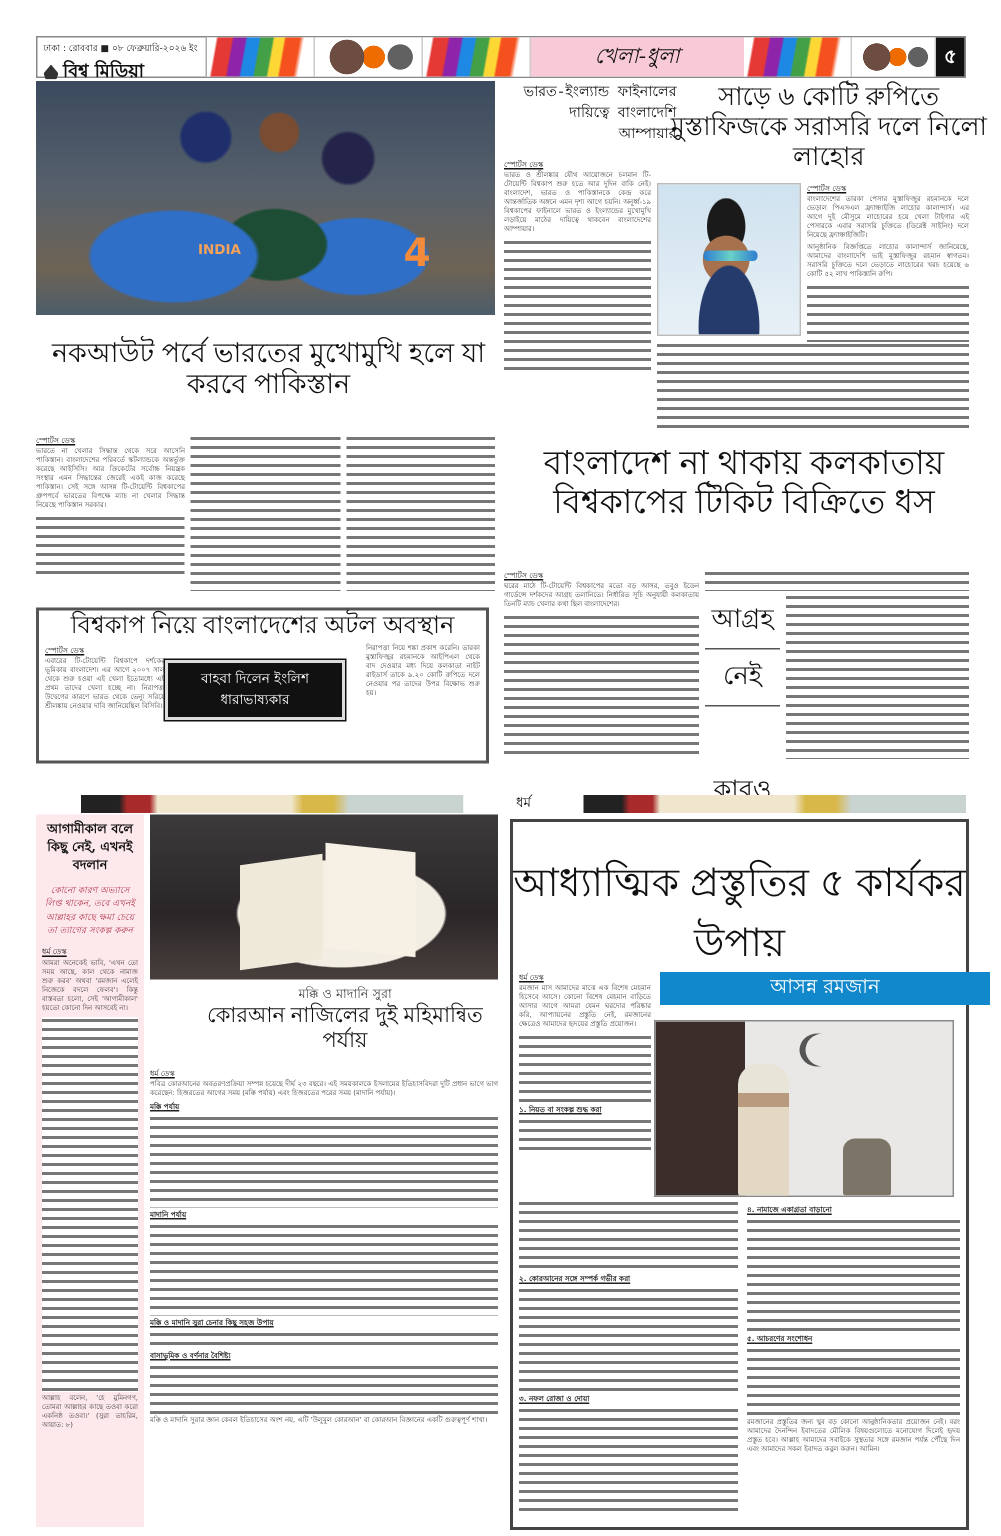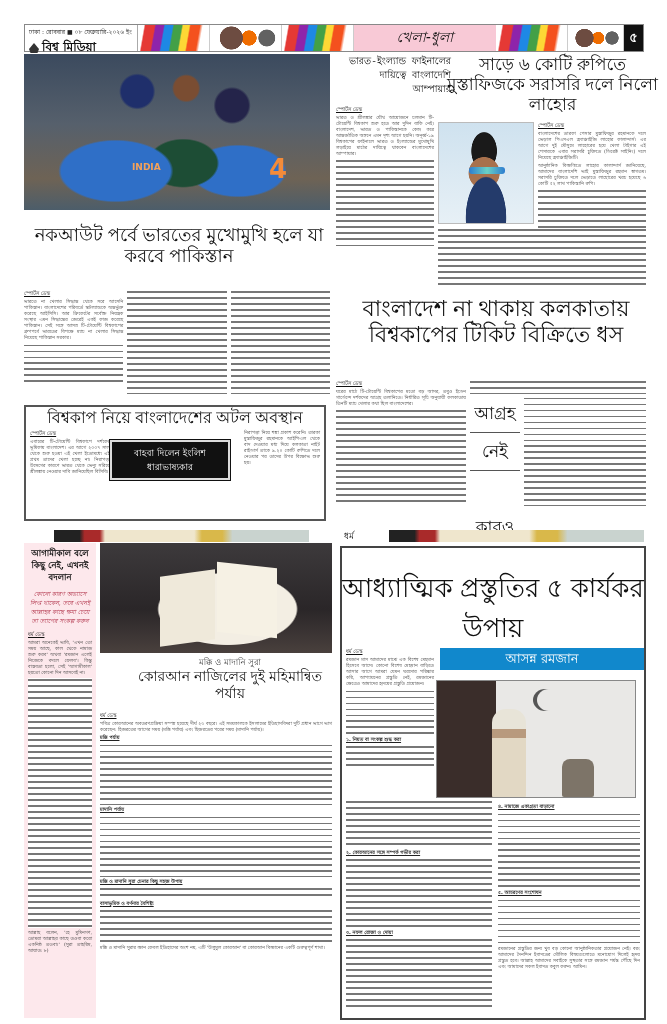--- a/index.html
+++ b/index.html
@@ -57,21 +57,21 @@
   .moon-logo { position: absolute; left: 100px; top: 8px; width: 24px; height: 22px; border-radius: 50%; box-shadow: -4px 0 0 0 #555; }
 
   
   #kicker-final { left: 336px; top: 55px; width: 115px; height: 45px; }
   .kicker-text { font-family: Liberation Mono, monospace; font-size: 9.5px; text-align: right; line-height: 14px; }
 
   #hl-mustafiz { left: 440px; top: 55px; width: 225px; height: 62px; font-size: 17px; }
   #hl-knockout { left: 24px; top: 225px; width: 310px; height: 60px; font-size: 18px; }
   #hl-kolkata { left: 336px; top: 296px; width: 320px; height: 80px; font-size: 22px; }
 
-  #box-wc { left: 24px; top: 405px; width: 302px; height: 116px; border: 2px solid #555; }
+  #box-wc { left: 24px; top: 405px; width: 302px; height: 104px; border: 2px solid #555; }
   #hl-wc { font-size: 16px; padding-top: 2px; }
   #black-box { left: 110px; top: 440px; width: 120px; height: 40px; background: #111; color: #fff; font-size: 9px; display: flex; flex-direction: column; justify-content: center; align-items: center; line-height: 14px; font-family: "DejaVu Serif", serif; border: 2px solid #ddd; outline: 1px solid #111; }
 
   #pullquote { left: 470px; top: 395px; width: 50px; height: 115px; }
   .pq-line { font-family: "DejaVu Serif", serif; font-size: 17px; text-align: center; height: 38px; line-height: 36px; border-bottom: 1px solid #555; }
   .pq-line:last-child { border-bottom: none; margin-top: 38px; }
 
   
   #section-band { left: 24px; top: 530px; width: 620px; height: 12px; display: flex; padding-left: 30px; }
   .band-art { flex: 1; background: linear-gradient(90deg,#222 0 10%,#a92a2a 12% 18%,#efe6cd 20% 55%,#d9b84a 58% 66%,#c9d3cf 70% 100%); }
@@ -79,21 +79,21 @@
 
   #sidebar-pink { left: 24px; top: 543px; width: 72px; height: 475px; background: #fde8ec; padding: 4px 4px; }
   .pink-title { font-family: "DejaVu Serif", serif; font-size: 8.5px; text-align: center; line-height: 12px; font-weight: bold; margin-bottom: 6px; }
   .pink-sub { font-family: "DejaVu Serif", serif; font-size: 6px; color: #b43a50; text-align: center; font-style: italic; line-height: 9px; margin-bottom: 6px; }
 
   #quran-kicker { left: 130px; top: 656px; width: 200px; font-size: 8.5px; text-align: center; color: #444; font-family: "DejaVu Serif", serif; }
   #hl-quran { left: 130px; top: 668px; width: 200px; font-size: 14px; }
 
   #box-ramadan { left: 340px; top: 546px; width: 306px; height: 474px; border: 2px solid #444; }
   #hl-ramadan { font-size: 26px; line-height: 40px; padding-top: 20px; }
-  #ramadan-band { left: 440px; top: 648px; width: 204px; height: 22px; background: #1188cc; color: #fff; font-family: "DejaVu Serif", serif; font-size: 13px; text-align: center; line-height: 22px; }
+  #ramadan-band { left: 440px; top: 648px; width: 220px; height: 22px; background: #1188cc; color: #fff; font-family: "DejaVu Serif", serif; font-size: 13px; text-align: center; line-height: 22px; }
 
   .sub-head { font-size: 4.8px; font-weight: bold; text-decoration: underline; color: #222; margin: 1px 0; }
 </style>
 </head>
 <body>
 
 <div id="masthead" class="abs">
   <div class="mh-left">
     <div class="mh-date">ঢাকা : রোববার ■ ০৮ ফেব্রুয়ারি-২০২৬ ইং</div>
     <div class="mh-logo">

